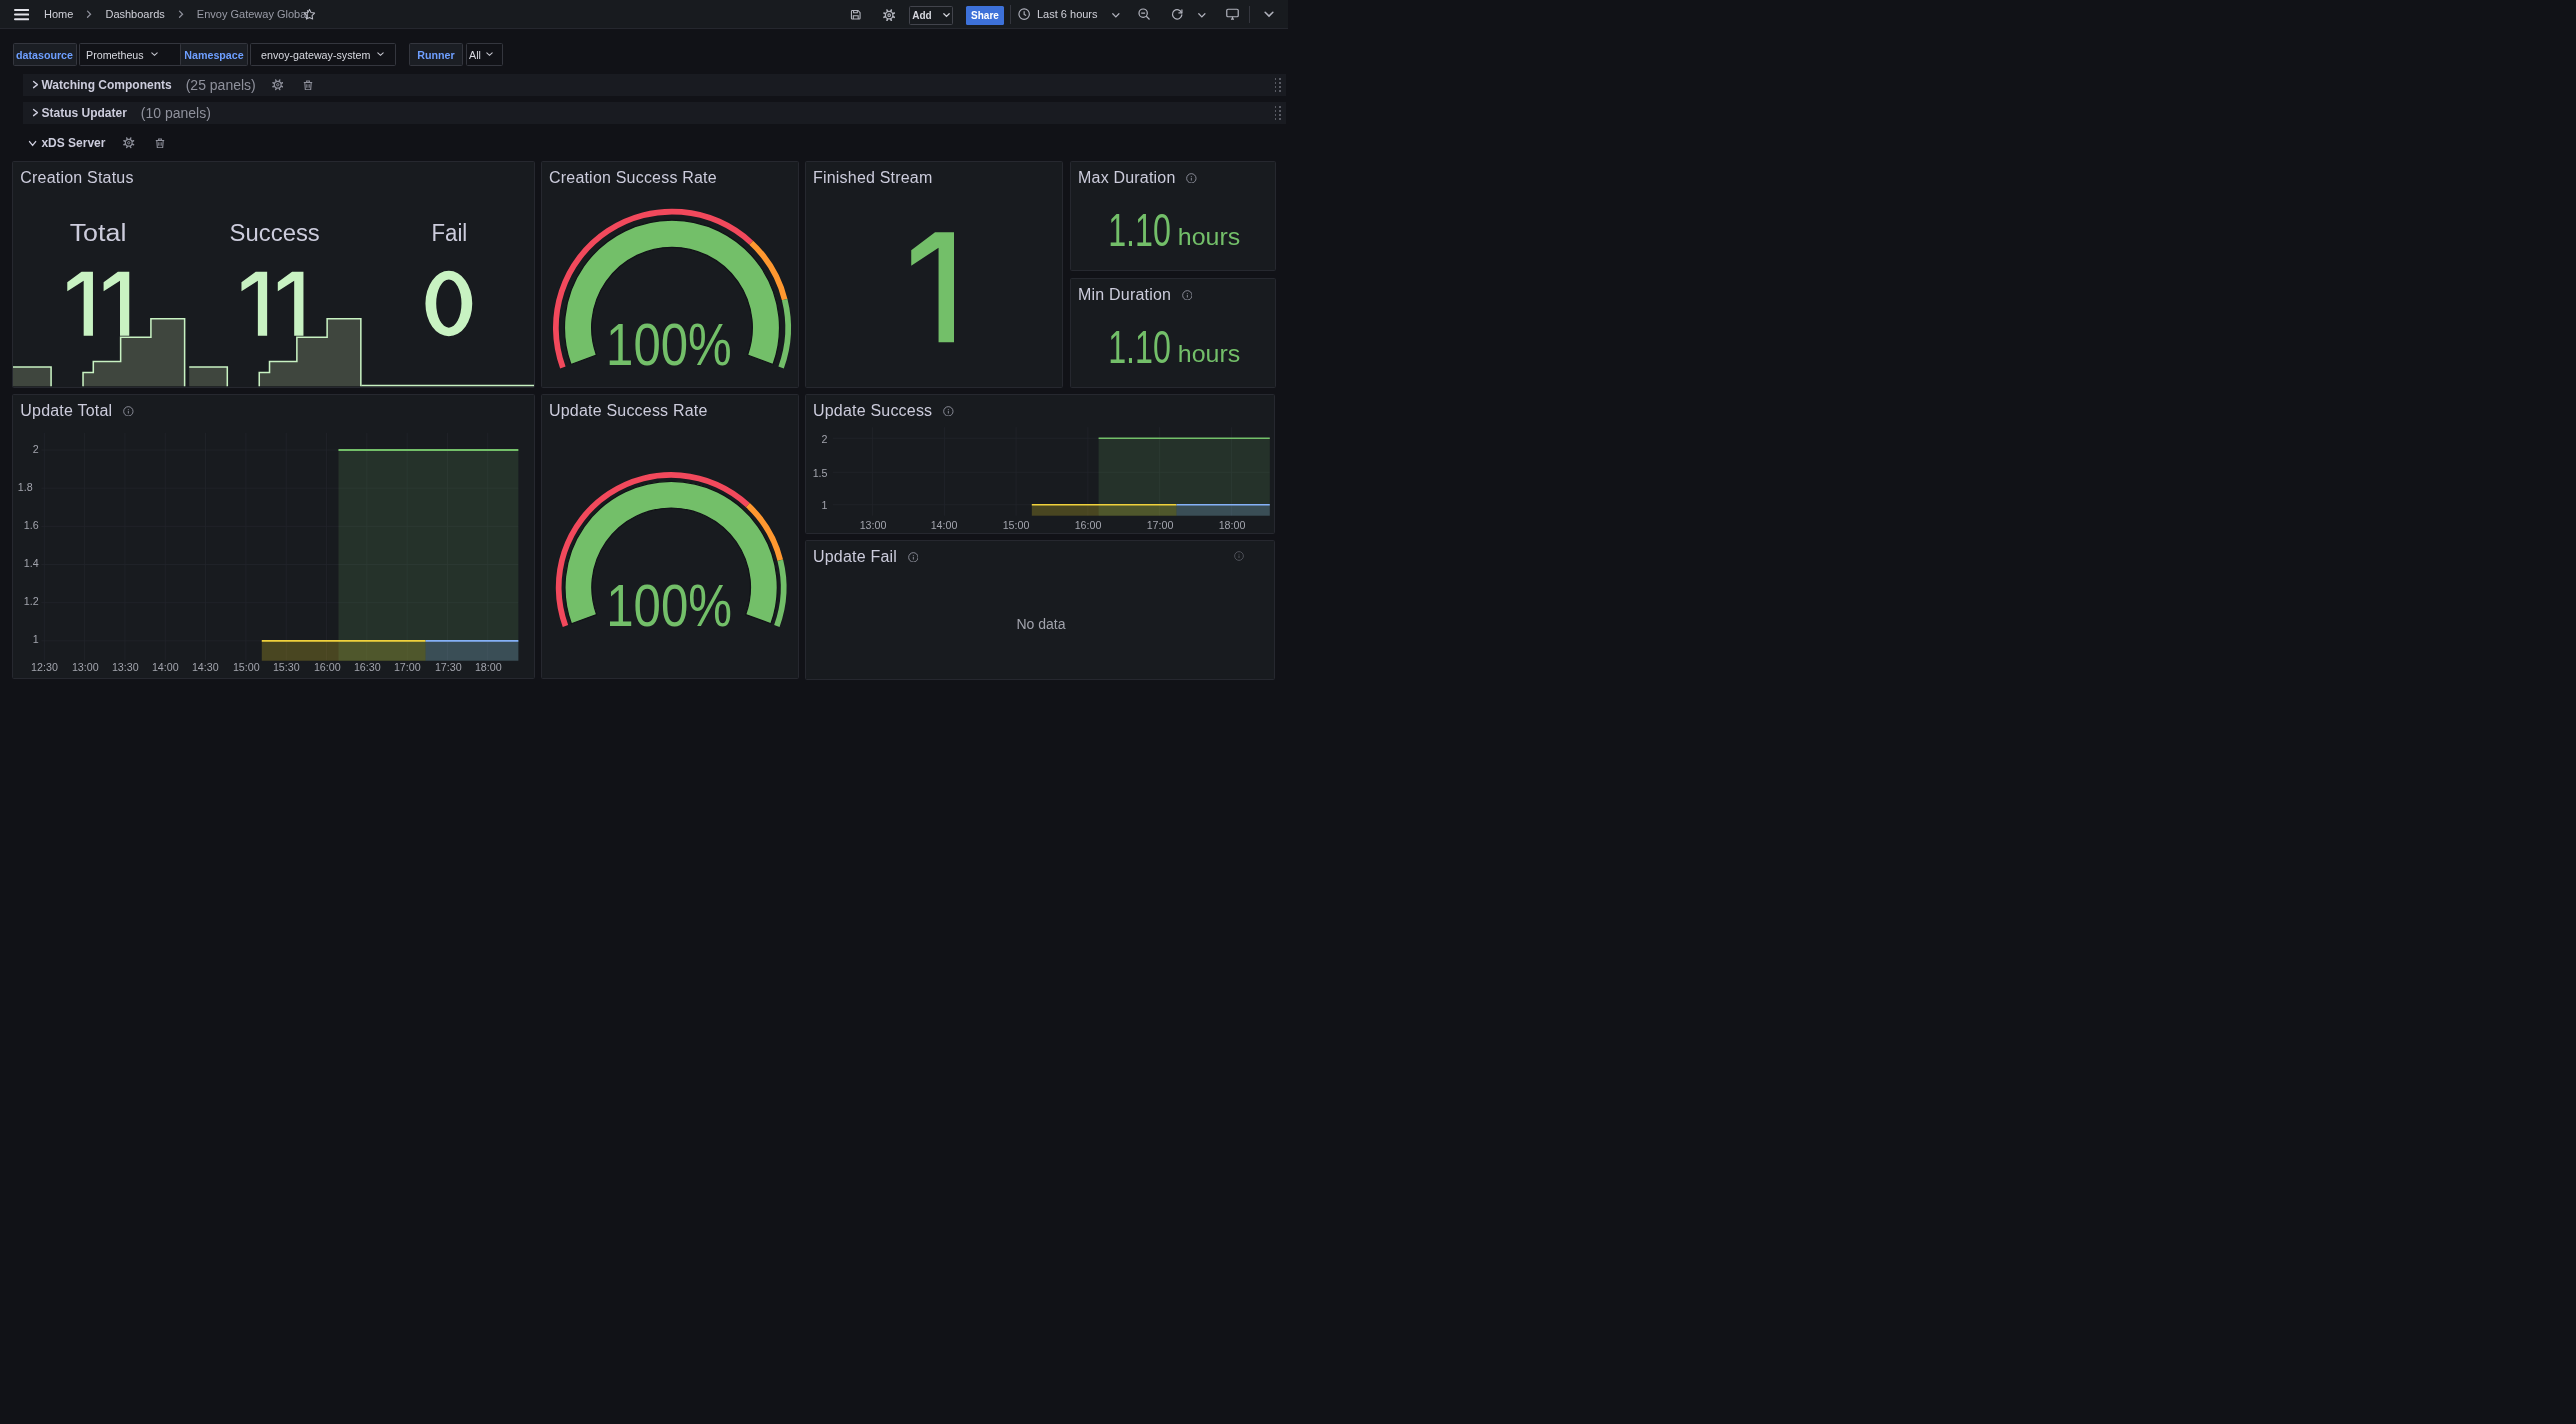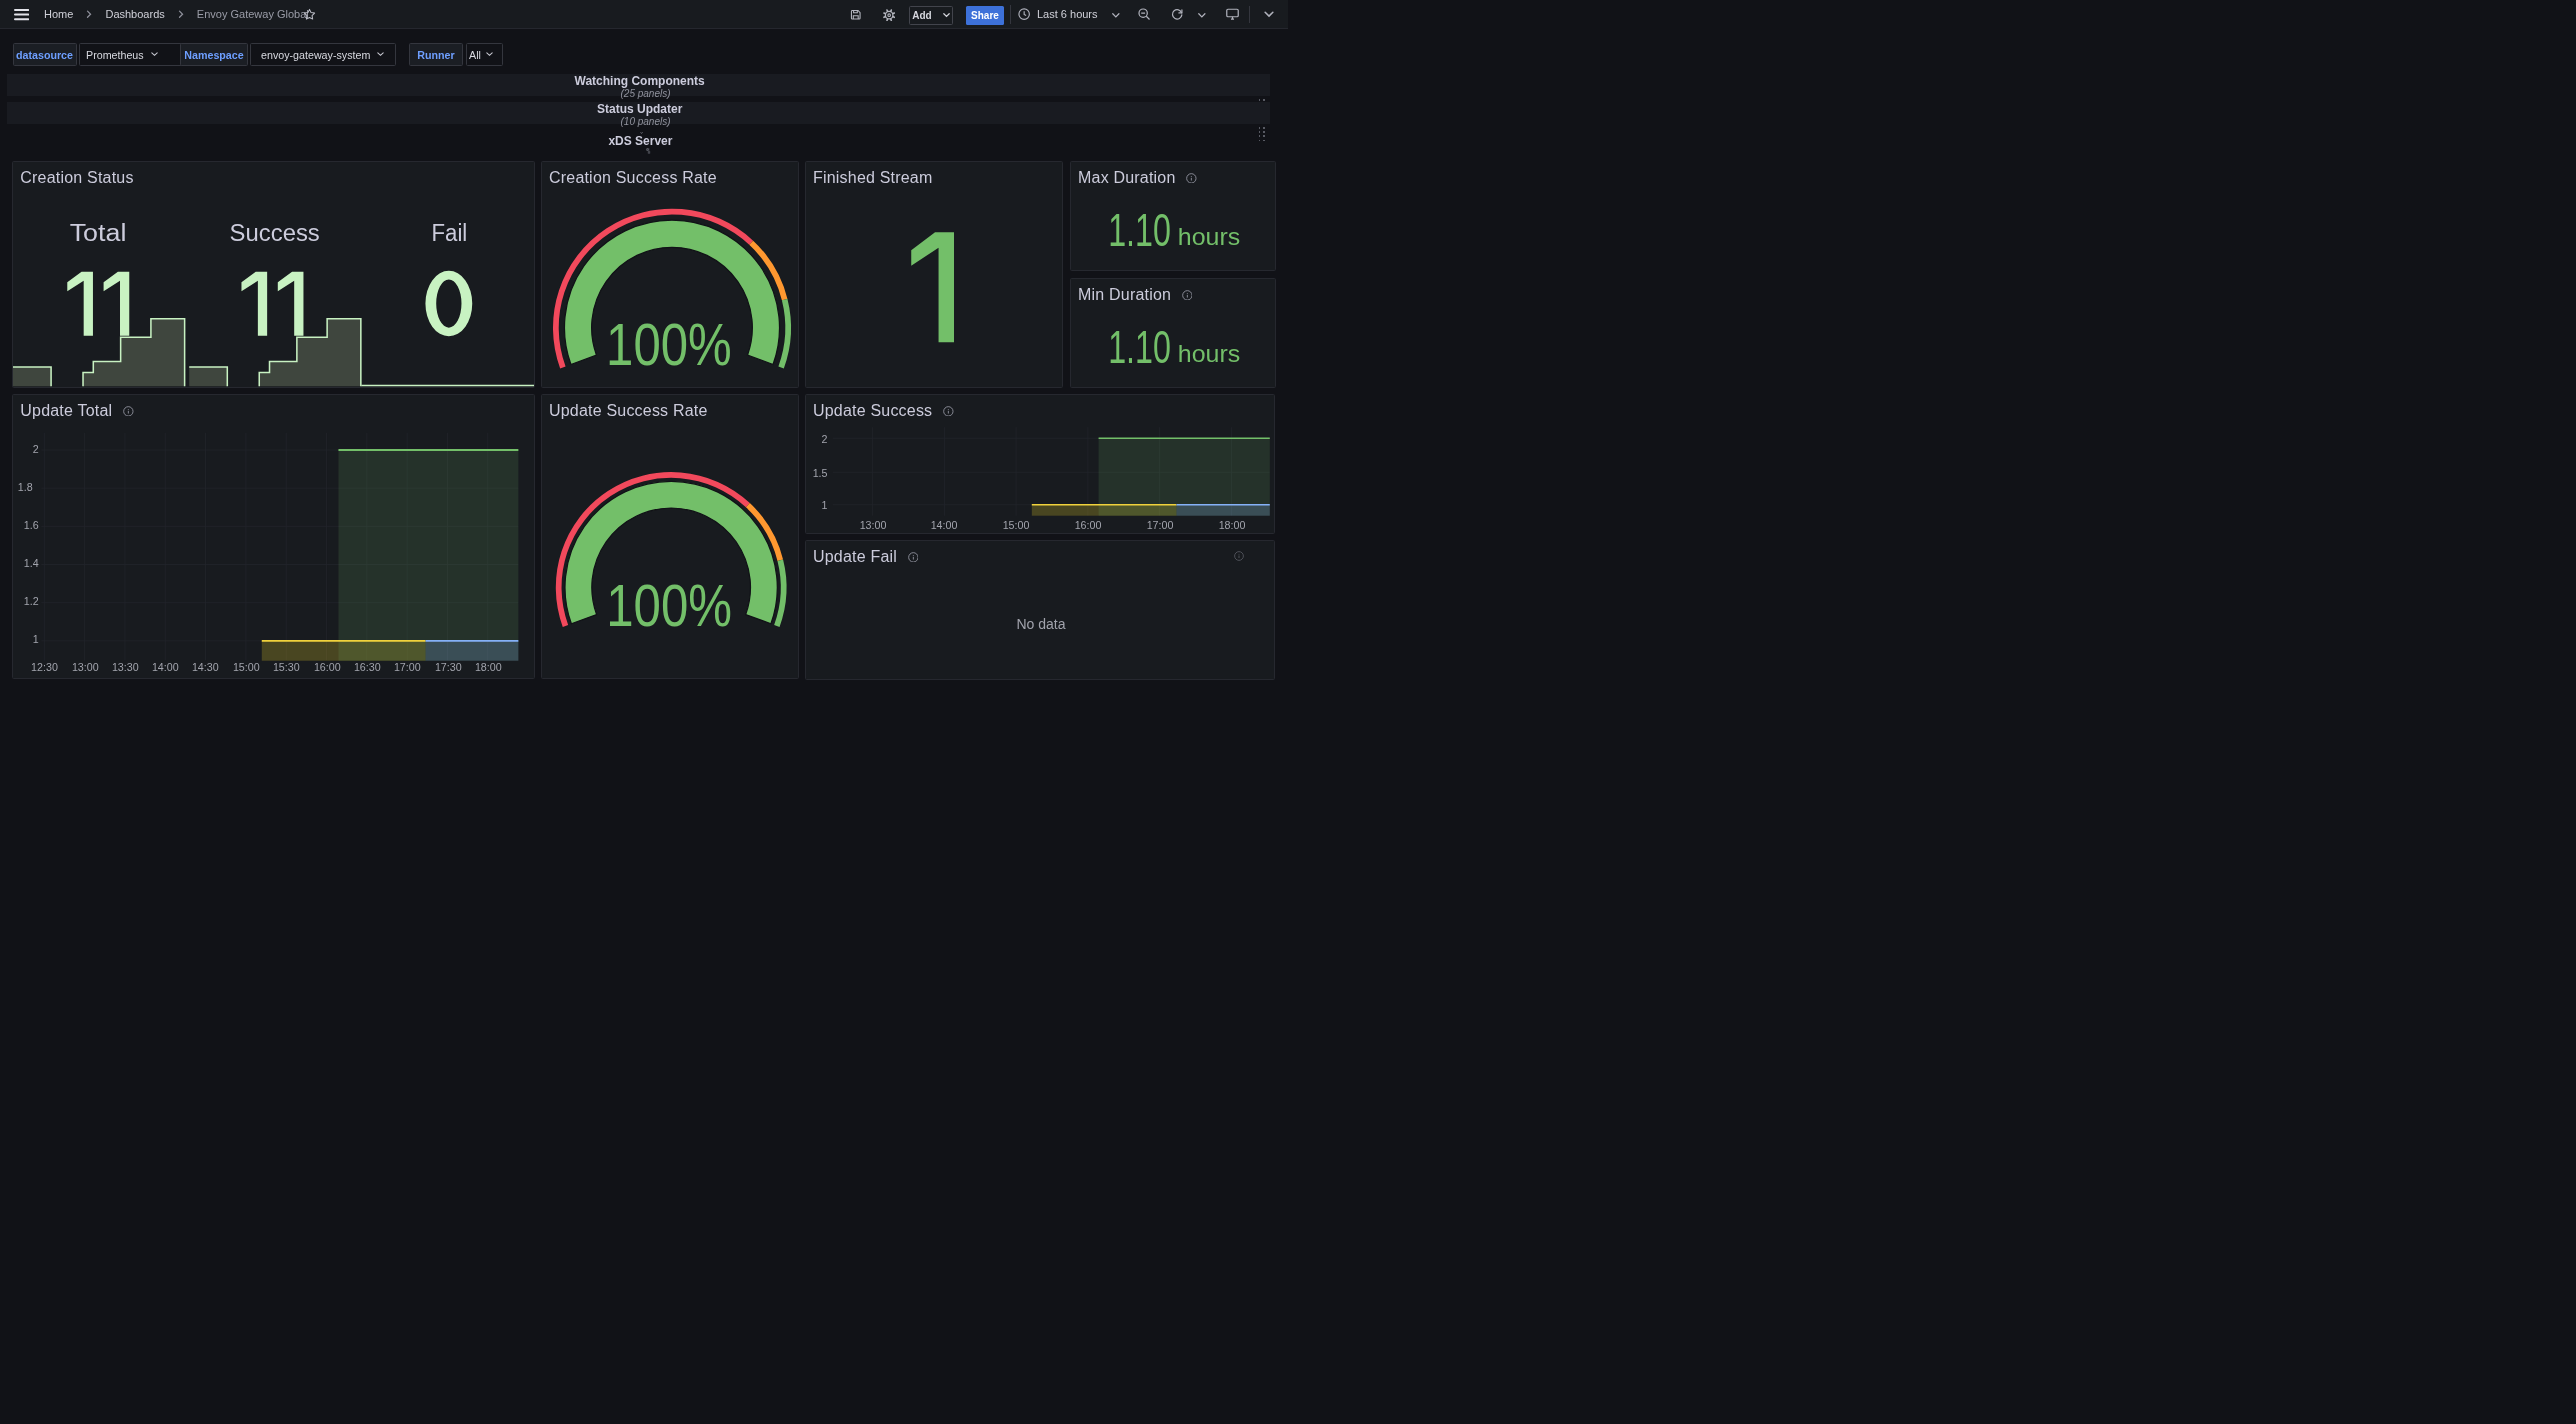--- a/index.html
+++ b/index.html
@@ -15,24 +15,24 @@
   .crumb.dim { color:#9a9ca7; font-weight:400; }
   .navicon { color:#aeb0ba; }
 
   
   .chip { position:absolute; top:43px; height:23px; border:0.8px solid #34363e; border-radius:1.5px;
           display:flex; align-items:center; font-size:10.7px; }
   .chip.lbl { background:#1b1e24; color:#6e9fff; font-weight:600; }
   .chip.val { background:#111217; color:#d8d9e0; font-weight:400; }
 
   
-  .rowhdr { position:absolute; left:7px; width:1263px; height:22px; background:#191b21;
-            display:flex; align-items:center;flex-direction:column; }
+  .rowhdr { position:absolute; left:23px; width:1263px; height:22px; background:#191b21;
+            display:flex; align-items:center; }
   .rowtitle { color:#ccccdc; font-size:12px; font-weight:700; margin-left:2.3px; }
-  .rowcount { color:#8f919c; font-size:10px; font-style:italic; margin-left:14px; }
+  .rowcount { color:#8f919c; font-size:14px; margin-left:14px; }
   .rowchev { color:#ccccdc; margin-left:9.2px; }
 
   
   .panel { position:absolute; background:#181b1f; border:0.8px solid #26282f; border-radius:1.5px; }
   .ptitle { position:absolute; top:7px; left:7px; font-size:16px; font-weight:400; color:#ccccdc;
             letter-spacing:0.2px; white-space:nowrap; display:flex; align-items:center; }
   .axis { position:absolute; color:#a2a4ad; font-size:10.7px; }
   .xlab { width:38px; text-align:center; }
 </style>
 </head>

